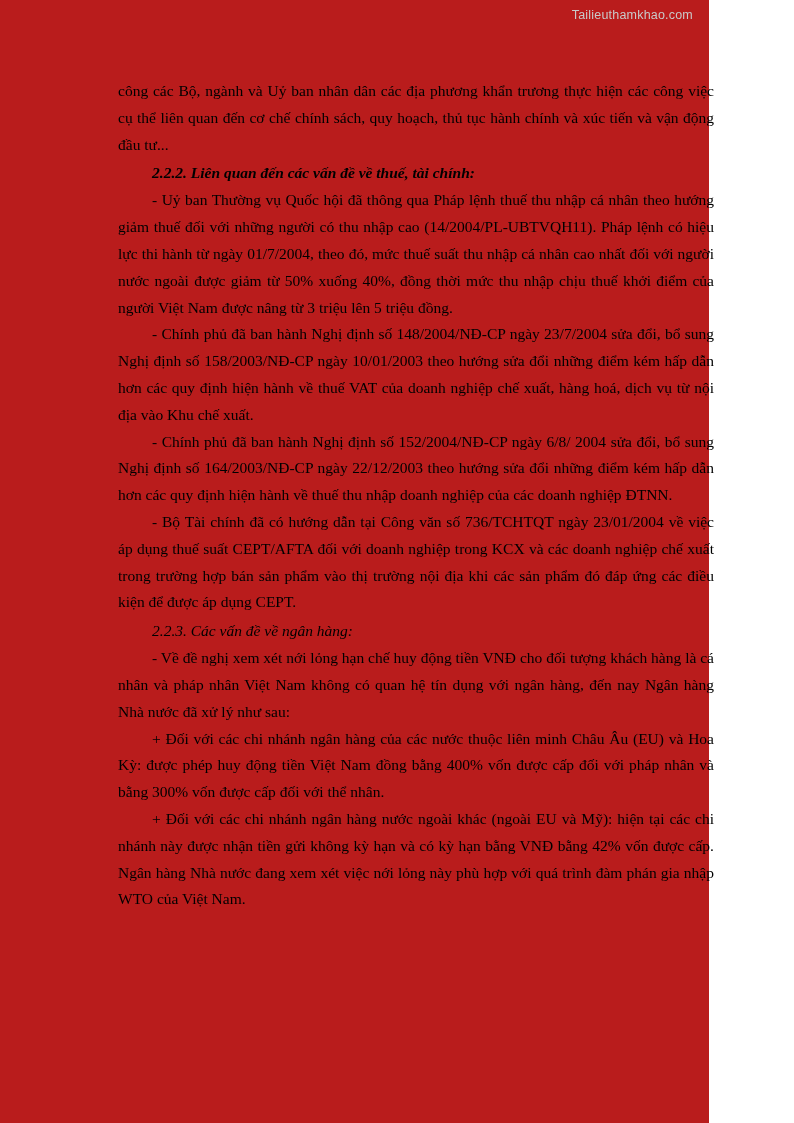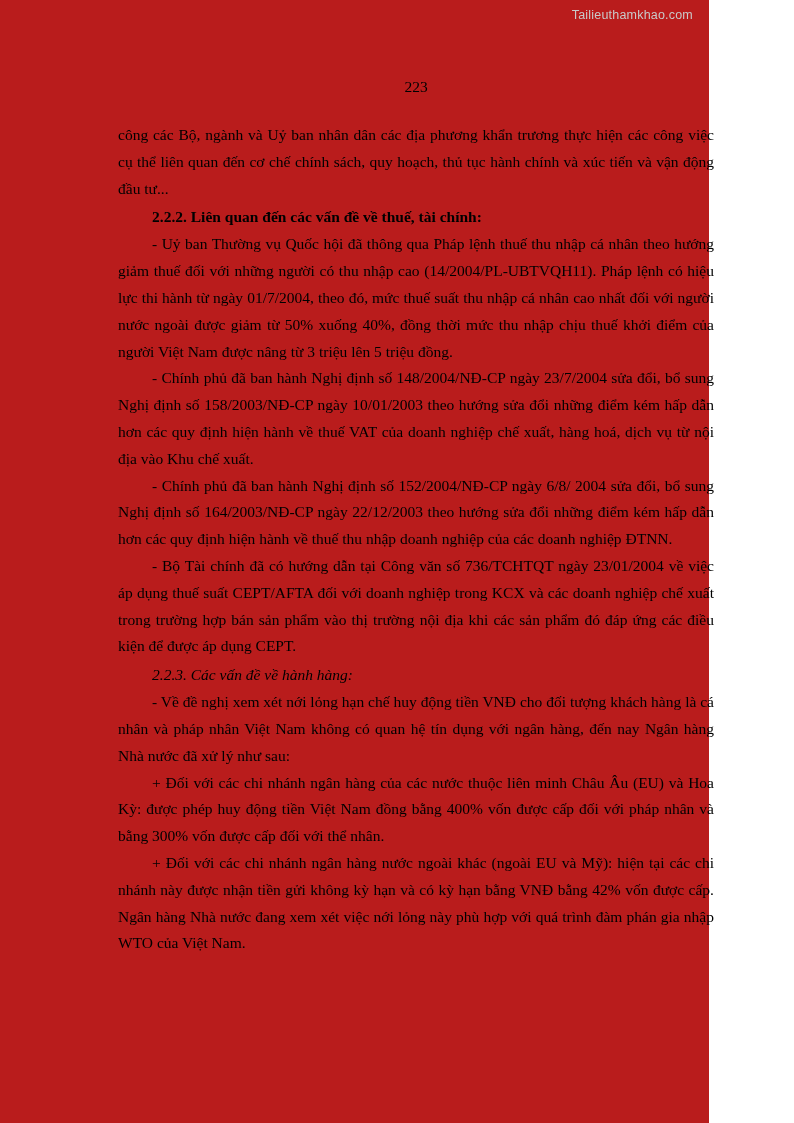--- a/index.html
+++ b/index.html
@@ -53,53 +53,53 @@
   .para {
     text-indent: 34px;
   }
   .lead-bold {
     font-weight: normal;
     text-indent: 0;
     margin-bottom: 2px;
   }
   .heading {
     font-weight: bold;
+    font-style: italic;
     text-indent: 34px;
     margin-top: 2px;
   }
   .heading-plain {
     font-style: italic;
     text-indent: 34px;
     margin-top: 2px;
   }
 </style>
 </head>
 <body>
 
 <div class="page">
 
   <div class="watermark">Tailieuthamkhao.com</div>
 
   <div class="content">
 
-    <div class="page-number">223</div>
 
     <p class="lead-bold">công các Bộ, ngành và Uỷ ban nhân dân các địa phương khẩn trương thực hiện các công việc cụ thể liên quan đến cơ chế chính sách, quy hoạch, thủ tục hành chính và xúc tiến và vận động đầu tư...</p>
 
     <p class="heading">2.2.2. Liên quan đến các vấn đề về thuế, tài chính:</p>
 
     <p class="para">- Uỷ ban Thường vụ Quốc hội đã thông qua Pháp lệnh thuế thu nhập cá nhân theo hướng giảm thuế đối với những người có thu nhập cao (14/2004/PL-UBTVQH11). Pháp lệnh có hiệu lực thi hành từ ngày 01/7/2004, theo đó, mức thuế suất thu nhập cá nhân cao nhất đối với người nước ngoài được giảm từ 50% xuống 40%, đồng thời mức thu nhập chịu thuế khởi điểm của người Việt Nam được nâng từ 3 triệu lên 5 triệu đồng.</p>
 
     <p class="para">- Chính phủ đã ban hành Nghị định số 148/2004/NĐ-CP ngày 23/7/2004 sửa đổi, bổ sung Nghị định số 158/2003/NĐ-CP ngày 10/01/2003 theo hướng sửa đổi những điểm kém hấp dẫn hơn các quy định hiện hành về thuế VAT của doanh nghiệp chế xuất, hàng hoá, dịch vụ từ nội địa vào Khu chế xuất.</p>
 
     <p class="para">- Chính phủ đã ban hành Nghị định số 152/2004/NĐ-CP ngày 6/8/ 2004 sửa đổi, bổ sung Nghị định số 164/2003/NĐ-CP ngày 22/12/2003 theo hướng sửa đổi những điểm kém hấp dẫn hơn các quy định hiện hành về thuế thu nhập doanh nghiệp của các doanh nghiệp ĐTNN.</p>
 
     <p class="para">- Bộ Tài chính đã có hướng dẫn tại Công văn số 736/TCHTQT ngày 23/01/2004 về việc áp dụng thuế suất CEPT/AFTA đối với doanh nghiệp trong KCX và các doanh nghiệp chế xuất trong trường hợp bán sản phẩm vào thị trường nội địa khi các sản phẩm đó đáp ứng các điều kiện để được áp dụng CEPT.</p>
 
-    <p class="heading-plain">2.2.3. Các vấn đề về hành hàng:</p>
+    <p class="heading-plain">2.2.3. Các vấn đề về ngân hàng:</p>
 
     <p class="para">- Về đề nghị xem xét nới lỏng hạn chế huy động tiền VNĐ cho đối tượng khách hàng là cá nhân và pháp nhân Việt Nam không có quan hệ tín dụng với ngân hàng, đến nay Ngân hàng Nhà nước đã xử lý như sau:</p>
 
     <p class="para">+ Đối với các chi nhánh ngân hàng của các nước thuộc liên minh Châu Âu (EU) và Hoa Kỳ: được phép huy động tiền Việt Nam đồng bằng 400% vốn được cấp đối với pháp nhân và bằng 300% vốn được cấp đối với thể nhân.</p>
 
     <p class="para">+ Đối với các chi nhánh ngân hàng nước ngoài khác (ngoài EU và Mỹ): hiện tại các chi nhánh này được nhận tiền gửi không kỳ hạn và có kỳ hạn bằng VNĐ bằng 42% vốn được cấp. Ngân hàng Nhà nước đang xem xét việc nới lỏng này phù hợp với quá trình đàm phán gia nhập WTO của Việt Nam.</p>
 
   </div>
 </div>
 

